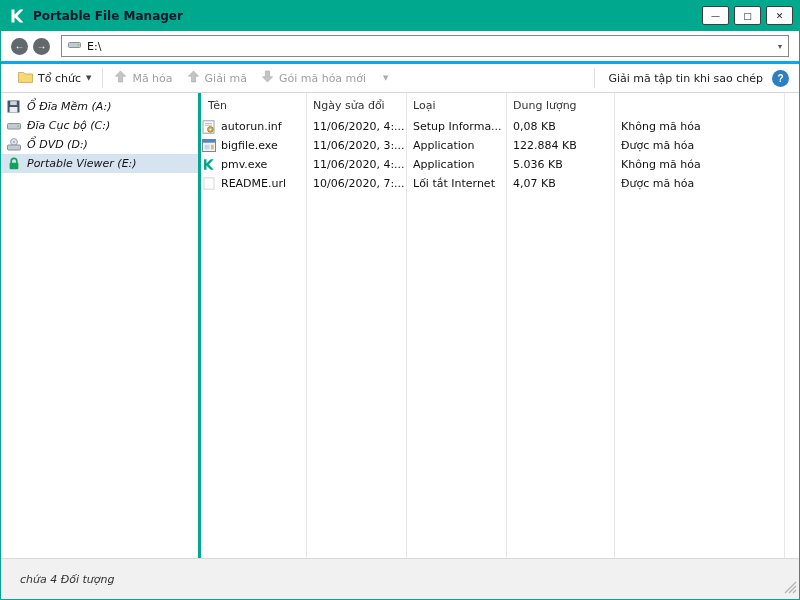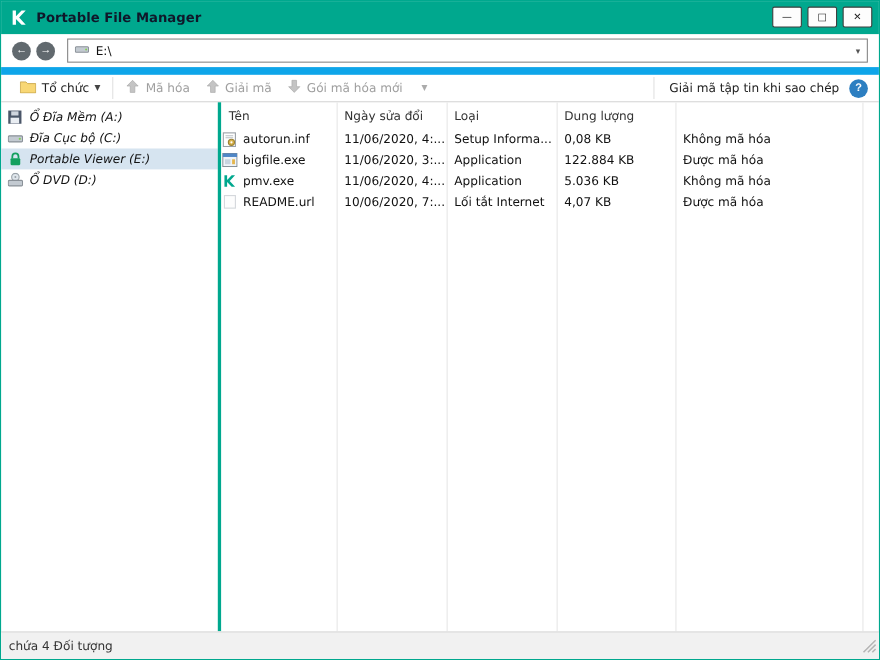--- a/index.html
+++ b/index.html
@@ -22,21 +22,21 @@
   .navbar{ height:30px; display:flex; align-items:center; padding:0 10px; gap:5px; flex:0 0 auto; }
   .nav-btn{ width:17px; height:17px; border-radius:50%; background:#61696e; color:#fff;
             border:none; font-size:10px; line-height:16px; text-align:center; padding:0; }
   .addressbar{ flex:1; height:22px; border:1px solid #878787; background:#fff;
                display:flex; align-items:center; gap:6px; padding:0 6px; margin-left:6px;
                font-size:11px; color:#111; }
   .addr-caret{ margin-left:auto; font-size:8px; color:#555; }
 
   
   .toolbar{ height:32px; display:flex; align-items:center; padding:0 10px;
-            border-top:7px solid #0ea5e9; border-bottom:1px solid #d6d6d6; flex:0 0 auto; }
+            border-top:3px solid #0ea5e9; border-bottom:1px solid #d6d6d6; flex:0 0 auto; }
   .tb-item{ display:flex; align-items:center; gap:5px; font-size:11px; color:#222;
             padding:0 7px; background:none; border:none; font-family:inherit; height:26px; }
   .tb-item.disabled{ color:#9f9f9f; }
   .tb-caret{ font-size:7px; color:#444; }
   .disabled .tb-caret, .tb-caret.dim{ color:#ababab; }
   .split-caret{ margin-left:12px; }
   .tb-sep{ width:1px; height:20px; background:#e2e2e2; margin:0 4px; }
   .tb-right{ margin-left:auto; display:flex; align-items:center; gap:9px; }
   .tb-right-label{ font-size:11px; color:#222; }
   .help-btn{ width:17px; height:17px; border-radius:50%; background:#2d7fc1; color:#fff;
@@ -60,23 +60,23 @@
   .row{ display:flex; height:19px; align-items:center; font-size:11px; color:#111;
         position:relative; }
   .cell{ padding-left:7px; white-space:nowrap; overflow:hidden; }
   .c-name{ width:105px; } .c-date{ width:100px; } .c-type{ width:100px; }
   .c-size{ width:108px; } .c-status{ width:170px; }
   .name-inner{ display:flex; align-items:flex-start; gap:5px; padding-left:0; width:105px;
                white-space:nowrap; overflow:hidden; }
   .file-icon{ width:15px; display:flex; justify-content:center; flex:0 0 auto; }
 
   
-  .statusbar{ height:25px; background:#f1f1f1; border-top:1px solid #d9d9d9; display:flex;
-              align-items:center; padding:0 7px; font-size:11px; color:#333; flex:0 0 auto;
-              position:relative; }
+  .statusbar{ height:41px; background:#f1f1f1; border-top:1px solid #d9d9d9; display:flex;
+              align-items:center; padding:0 19px; font-size:11px; color:#333; flex:0 0 auto;
+              position:relative;font-style:italic; }
   .grip{ position:absolute; right:2px; bottom:2px; }
 </style>
 </head>
 <body>
 
 <div class="window">
 
   <div class="titlebar">
     <span class="logo">
       <svg width="16" height="16" viewBox="0 0 16 16">
@@ -164,38 +164,38 @@
       </div>
       <div class="side-item">
         <span class="side-icon">
           <svg width="14" height="12" viewBox="0 0 14 12">
               <rect x="0.5" y="3.5" width="13" height="5.5" rx="1" fill="#c3cad1" stroke="#8a9198"></rect>
               <circle cx="11" cy="6.2" r="1" fill="#7fce52"></circle>
             </svg>
         </span>
         <span>Đĩa Cục bộ (C:)</span>
       </div>
-      <div class="side-item selected">
-        <span class="side-icon">
-          <svg width="12" height="13" viewBox="0 0 12 13">
-              <path d="M3.2 6 V4.2 a2.8 2.8 0 0 1 5.6 0 V6" fill="none" stroke="#14a05e" stroke-width="1.6"></path>
-              <rect x="1.6" y="5.8" width="8.8" height="6.4" rx="1" fill="#14a05e"></rect>
-            </svg>
-        </span>
-        <span>Portable Viewer (E:)</span>
-      </div>
       <div class="side-item">
         <span class="side-icon">
           <svg width="14" height="13" viewBox="0 0 14 13">
               <circle cx="7" cy="4" r="3.4" fill="#dfe6ec" stroke="#99a1a8"></circle>
               <circle cx="7" cy="4" r="0.9" fill="#99a1a8"></circle>
               <rect x="0.5" y="7" width="13" height="5" rx="1" fill="#c3cad1" stroke="#8a9198"></rect>
             </svg>
         </span>
         <span>Ổ DVD (D:)</span>
+      </div>
+      <div class="side-item selected">
+        <span class="side-icon">
+          <svg width="12" height="13" viewBox="0 0 12 13">
+              <path d="M3.2 6 V4.2 a2.8 2.8 0 0 1 5.6 0 V6" fill="none" stroke="#14a05e" stroke-width="1.6"></path>
+              <rect x="1.6" y="5.8" width="8.8" height="6.4" rx="1" fill="#14a05e"></rect>
+            </svg>
+        </span>
+        <span>Portable Viewer (E:)</span>
       </div>
     </div>
 
     <div class="green-sep"></div>
 
     <div class="filelist">
       <div class="gridline" style="left:105px"></div>
       <div class="gridline" style="left:205px"></div>
       <div class="gridline" style="left:305px"></div>
       <div class="gridline" style="left:413px"></div>

